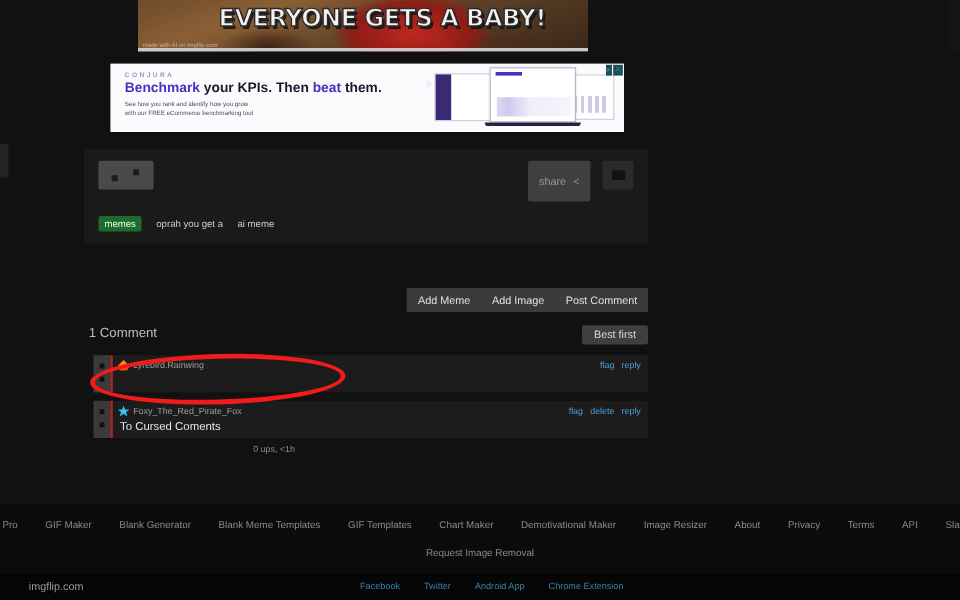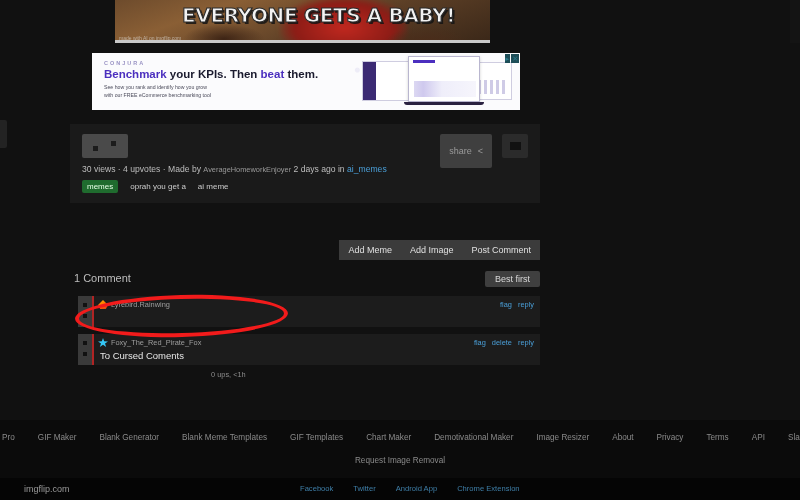--- a/index.html
+++ b/index.html
@@ -183,23 +183,20 @@
       <div class="arrow up"></div>
       <div class="arrow down"></div>
     </div>
     <div class="share-btn">
       <span>share</span>
       <span>&lt;</span>
     </div>
     <div class="flag-btn">
         <i></i>
       </div>
-    <div class="meta">
-      <span>30 views</span><span> · </span><span>4 upvotes</span><span> · Made by </span><span class="user">AverageHomeworkEnjoyer</span><span> 2 days ago in </span><a href="#">ai_memes</a>
-    </div>
     <div class="tags">
       <span class="tag primary">memes</span>
       <span class="tag">oprah you get a</span>
       <span class="tag">ai meme</span>
     </div>
   </div>
 
   <div class="cbox-wrap">
     <div class="cbtns">
       <div class="cbtn">Add Meme</div>

